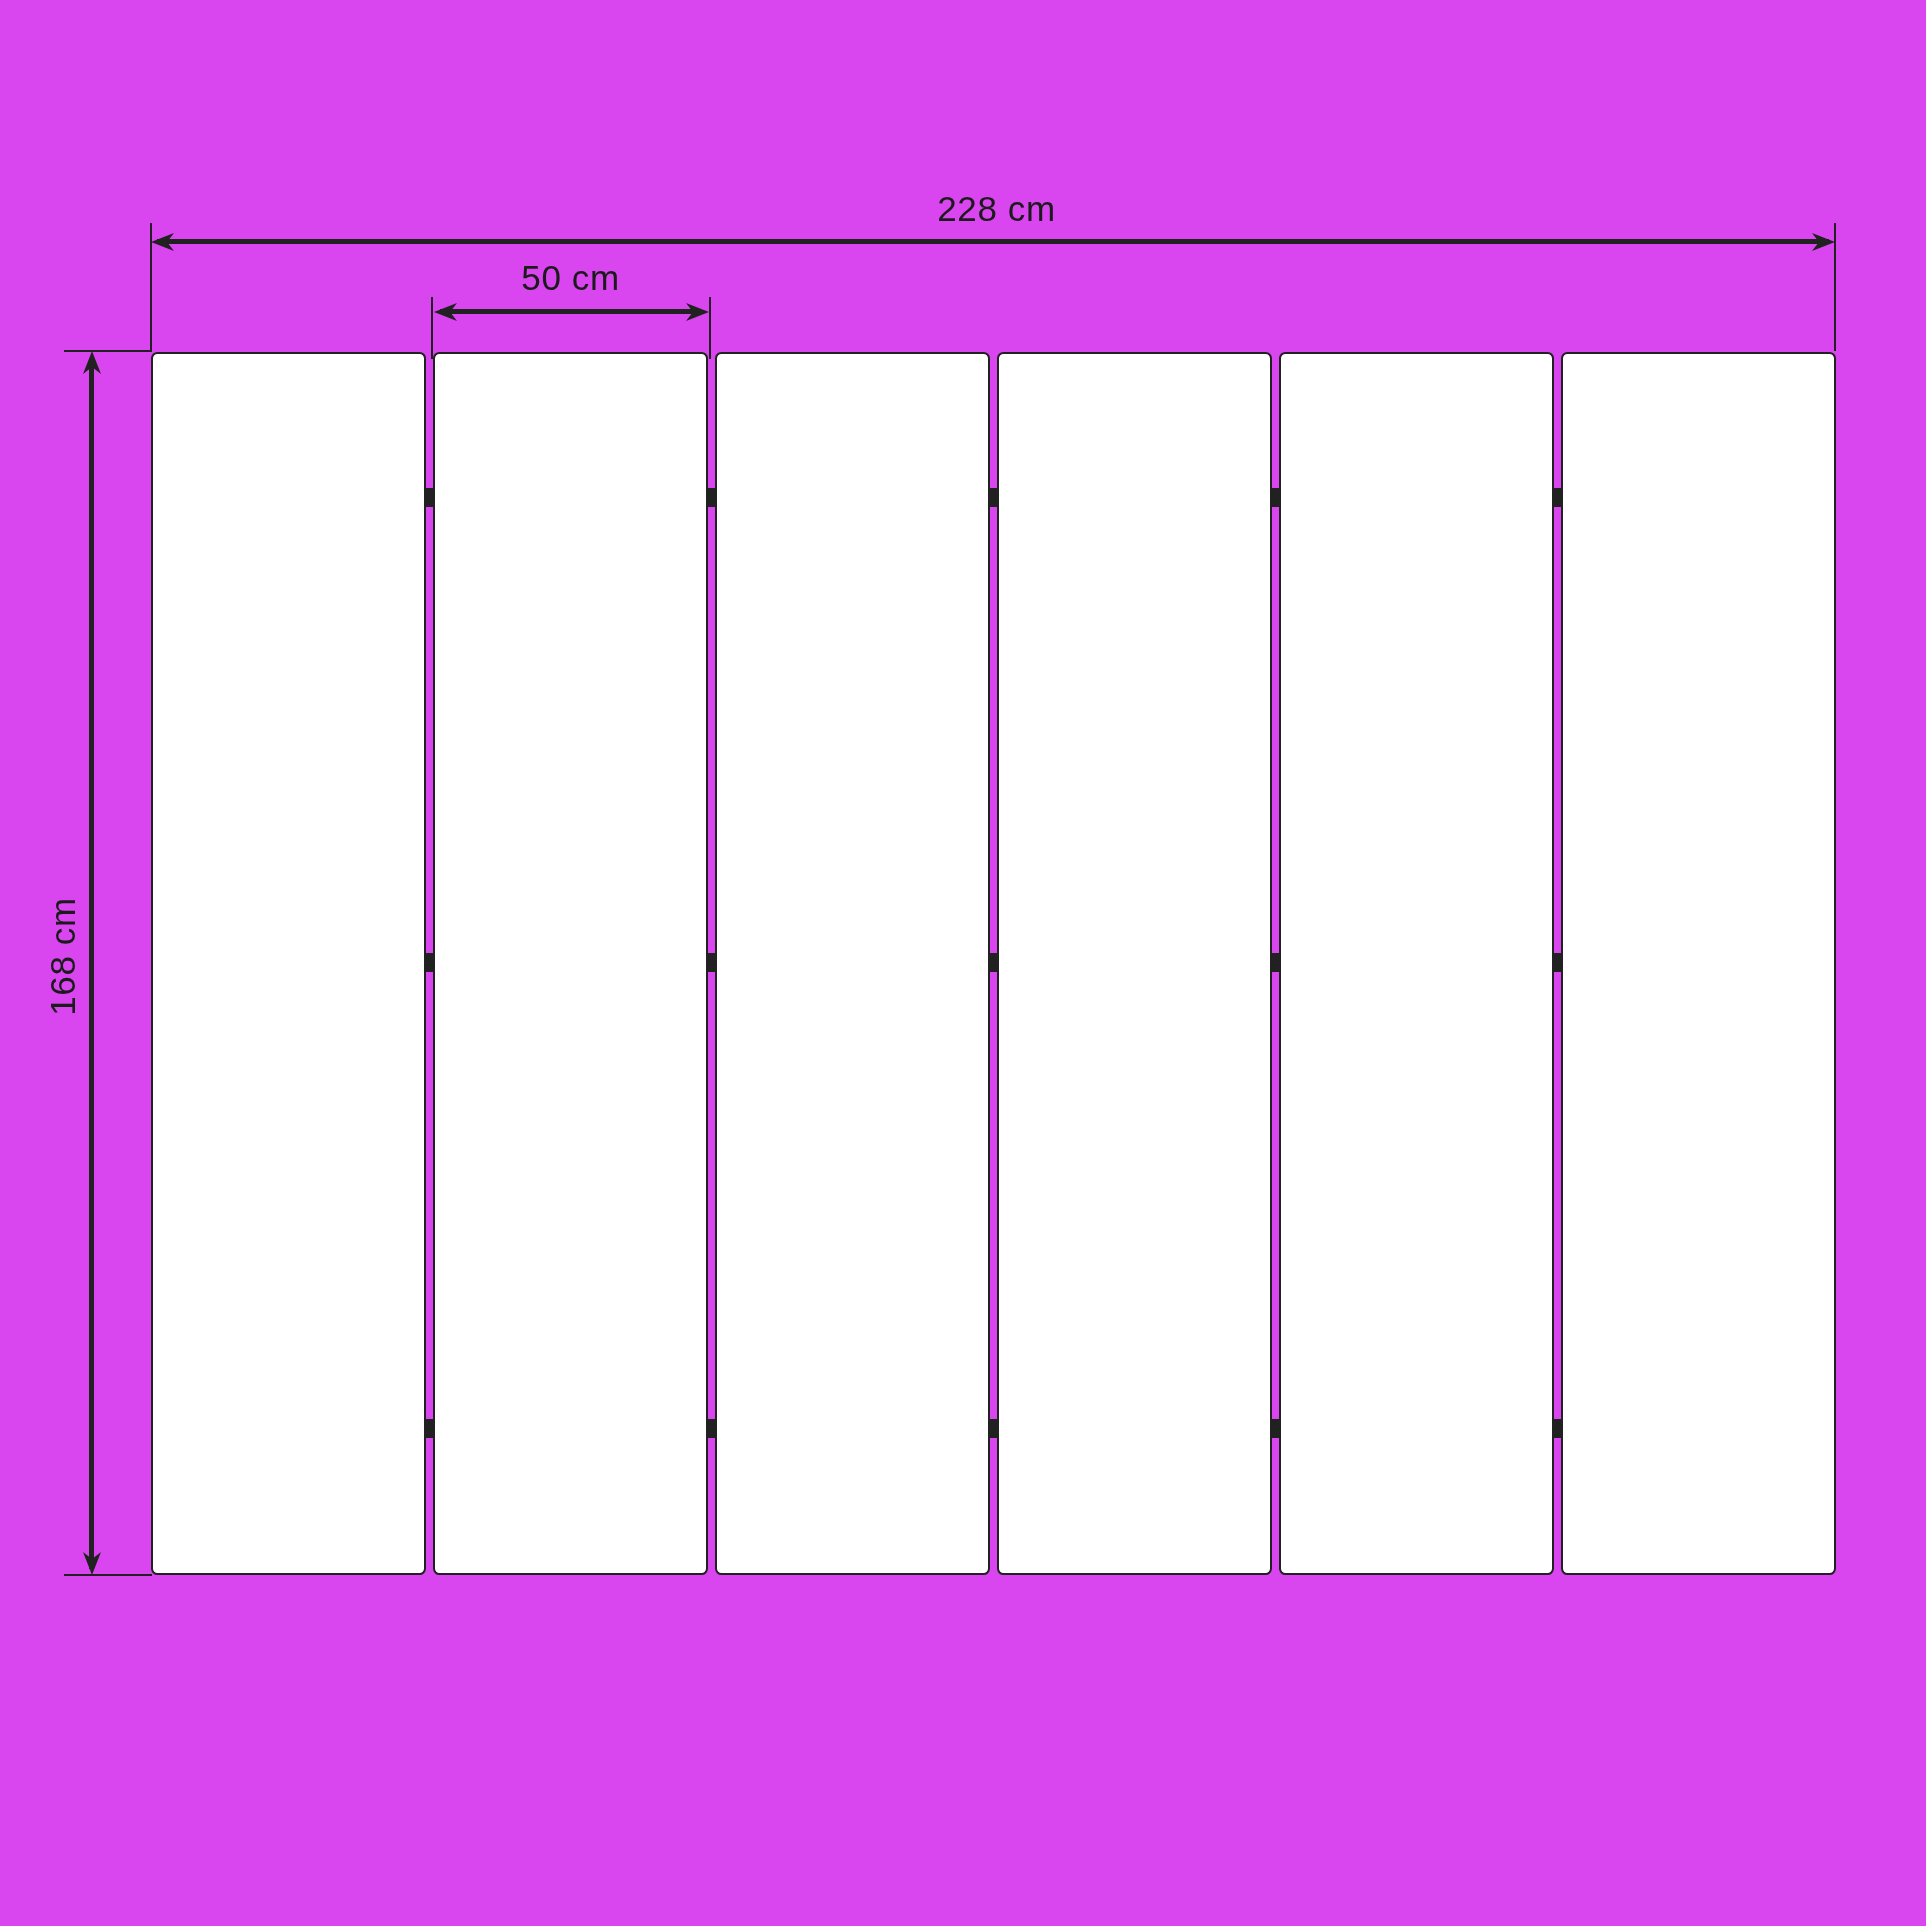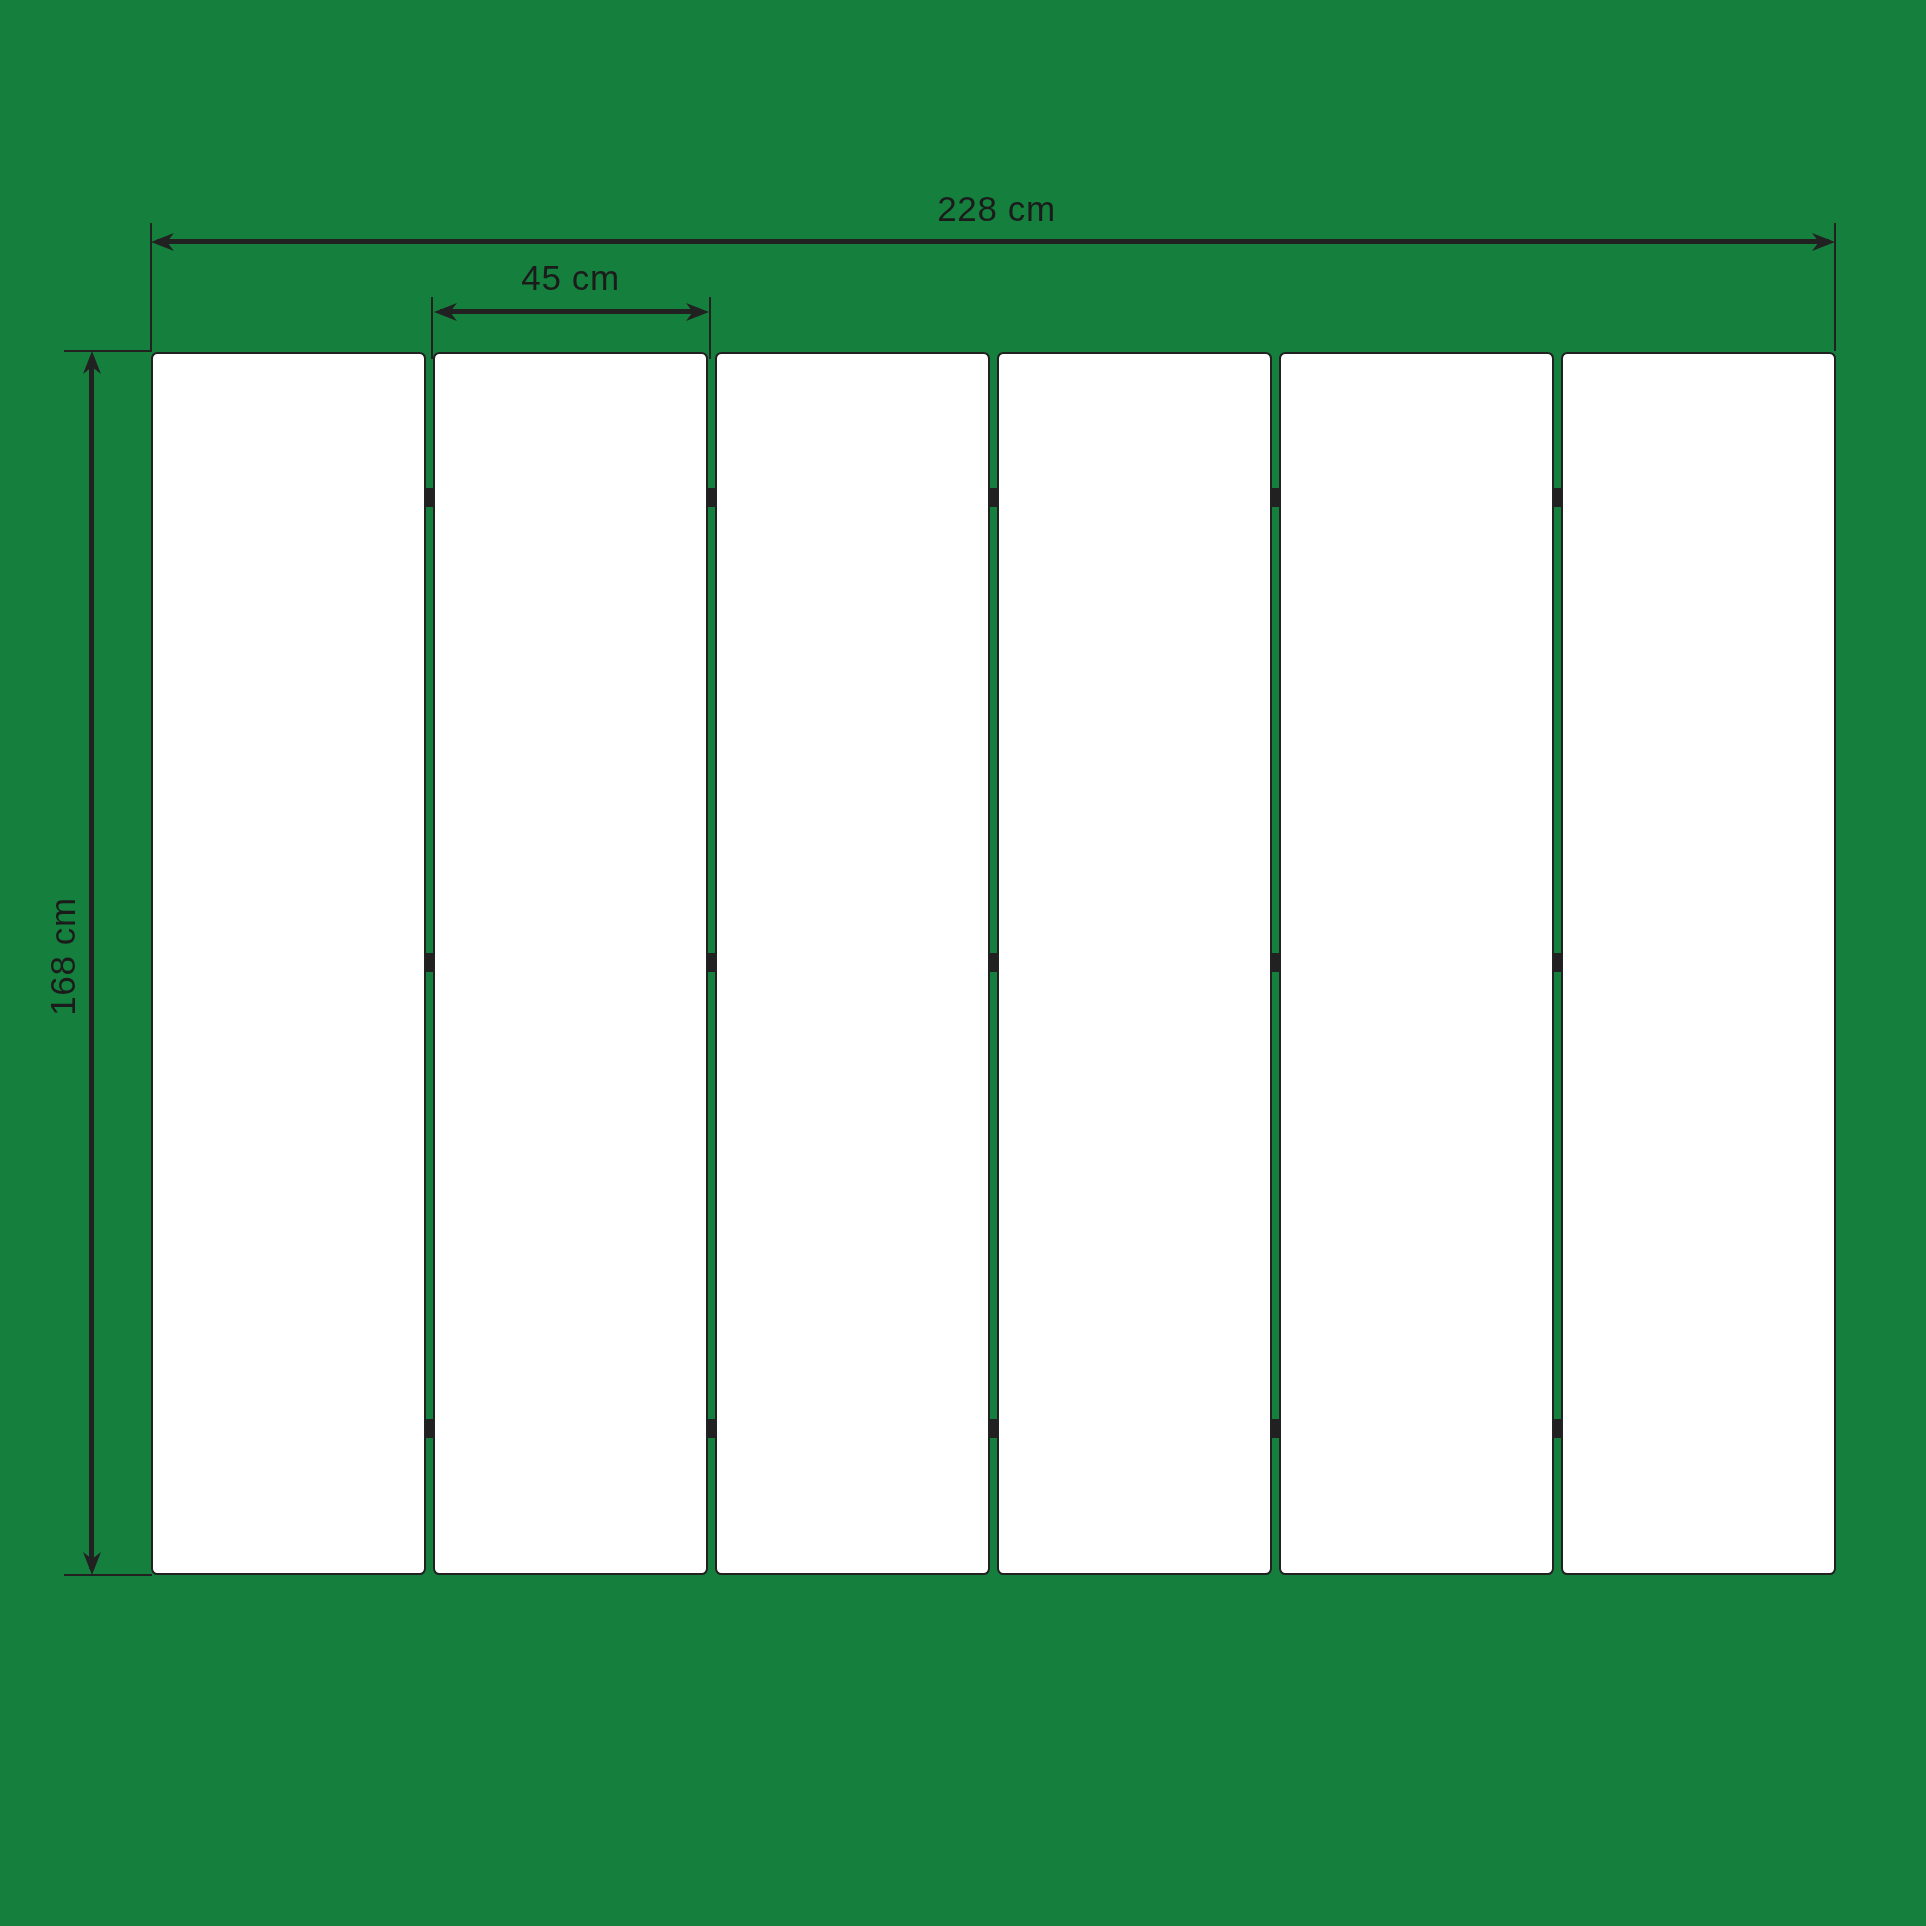--- a/index.html
+++ b/index.html
@@ -8,21 +8,21 @@
     width: 1926px;
     height: 1926px;
     background: #ffffff;
     font-family: "Liberation Sans", "DejaVu Sans", sans-serif;
     overflow: hidden;
   }
   #canvas {
     position: relative;
     width: 1926px;
     height: 1926px;
-    background: #15803d;
+    background: #d946ef;
   }
   .panel {
     position: absolute;
     box-sizing: border-box;
     background: #ffffff;
     border: 2.6px solid #212121;
     border-radius: 6.4px;
   }
   .hinge {
     position: absolute;
@@ -78,21 +78,21 @@
   <div>
     <div class="dim-label" style="left:900px; top:189px; width:193px;">228 cm</div>
     <div class="ext-line-v" style="left:150px; top:223px; height:128px;"></div>
     <div class="ext-line-v" style="left:1834px; top:223px; height:128px;"></div>
     <div class="dim-line-h" style="left:157px; top:239px; width:1672px;"></div>
     <div class="arrow arrow-left" style="left:151px; top:233px;"></div>
     <div class="arrow arrow-right" style="left:1812px; top:233px;"></div>
   </div>
 
   <div>
-    <div class="dim-label" style="left:474px; top:258px; width:193px;">45 cm</div>
+    <div class="dim-label" style="left:474px; top:258px; width:193px;">50 cm</div>
     <div class="ext-line-v" style="left:431px; top:297px; height:62px;"></div>
     <div class="ext-line-v" style="left:709px; top:297px; height:62px;"></div>
     <div class="dim-line-h" style="left:440px; top:309px; width:261px;"></div>
     <div class="arrow arrow-left" style="left:434px; top:303px;"></div>
     <div class="arrow arrow-right" style="left:686px; top:303px;"></div>
   </div>
 
   <div>
     <div class="dim-label rotated" style="left:-34px; top:937px; width:193px;">168 cm</div>
     <div class="ext-line-h" style="left:64px; top:350px; width:88px;"></div>

